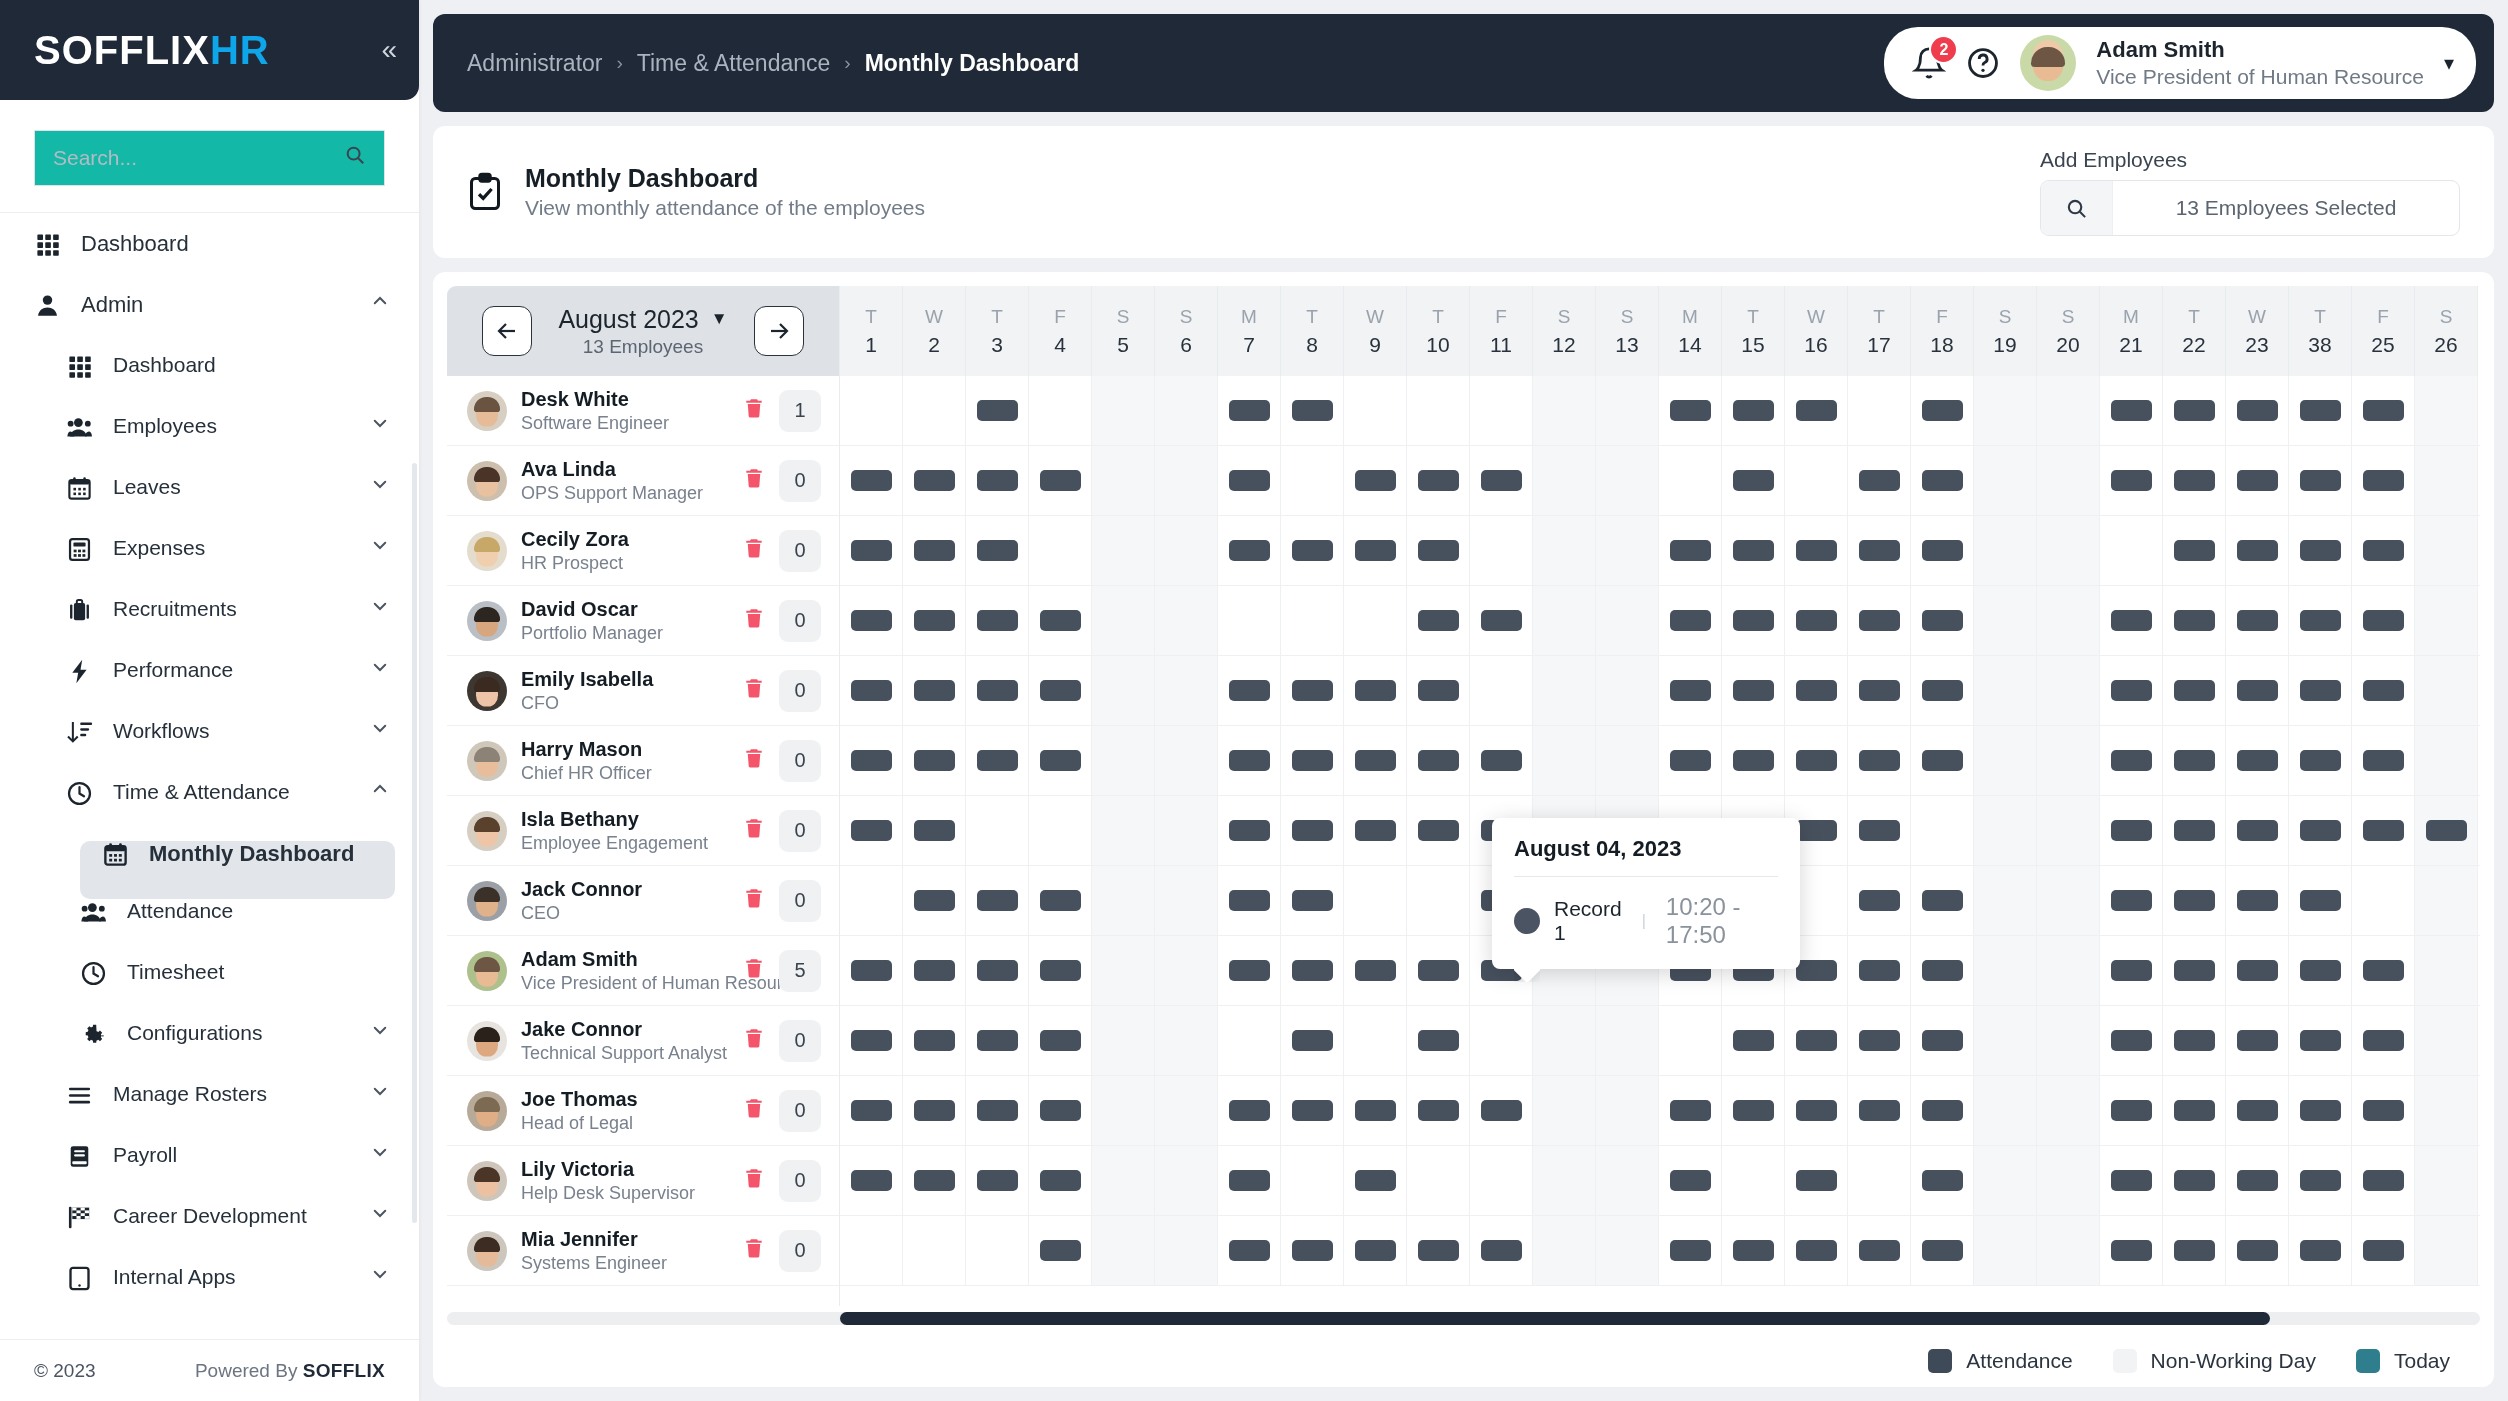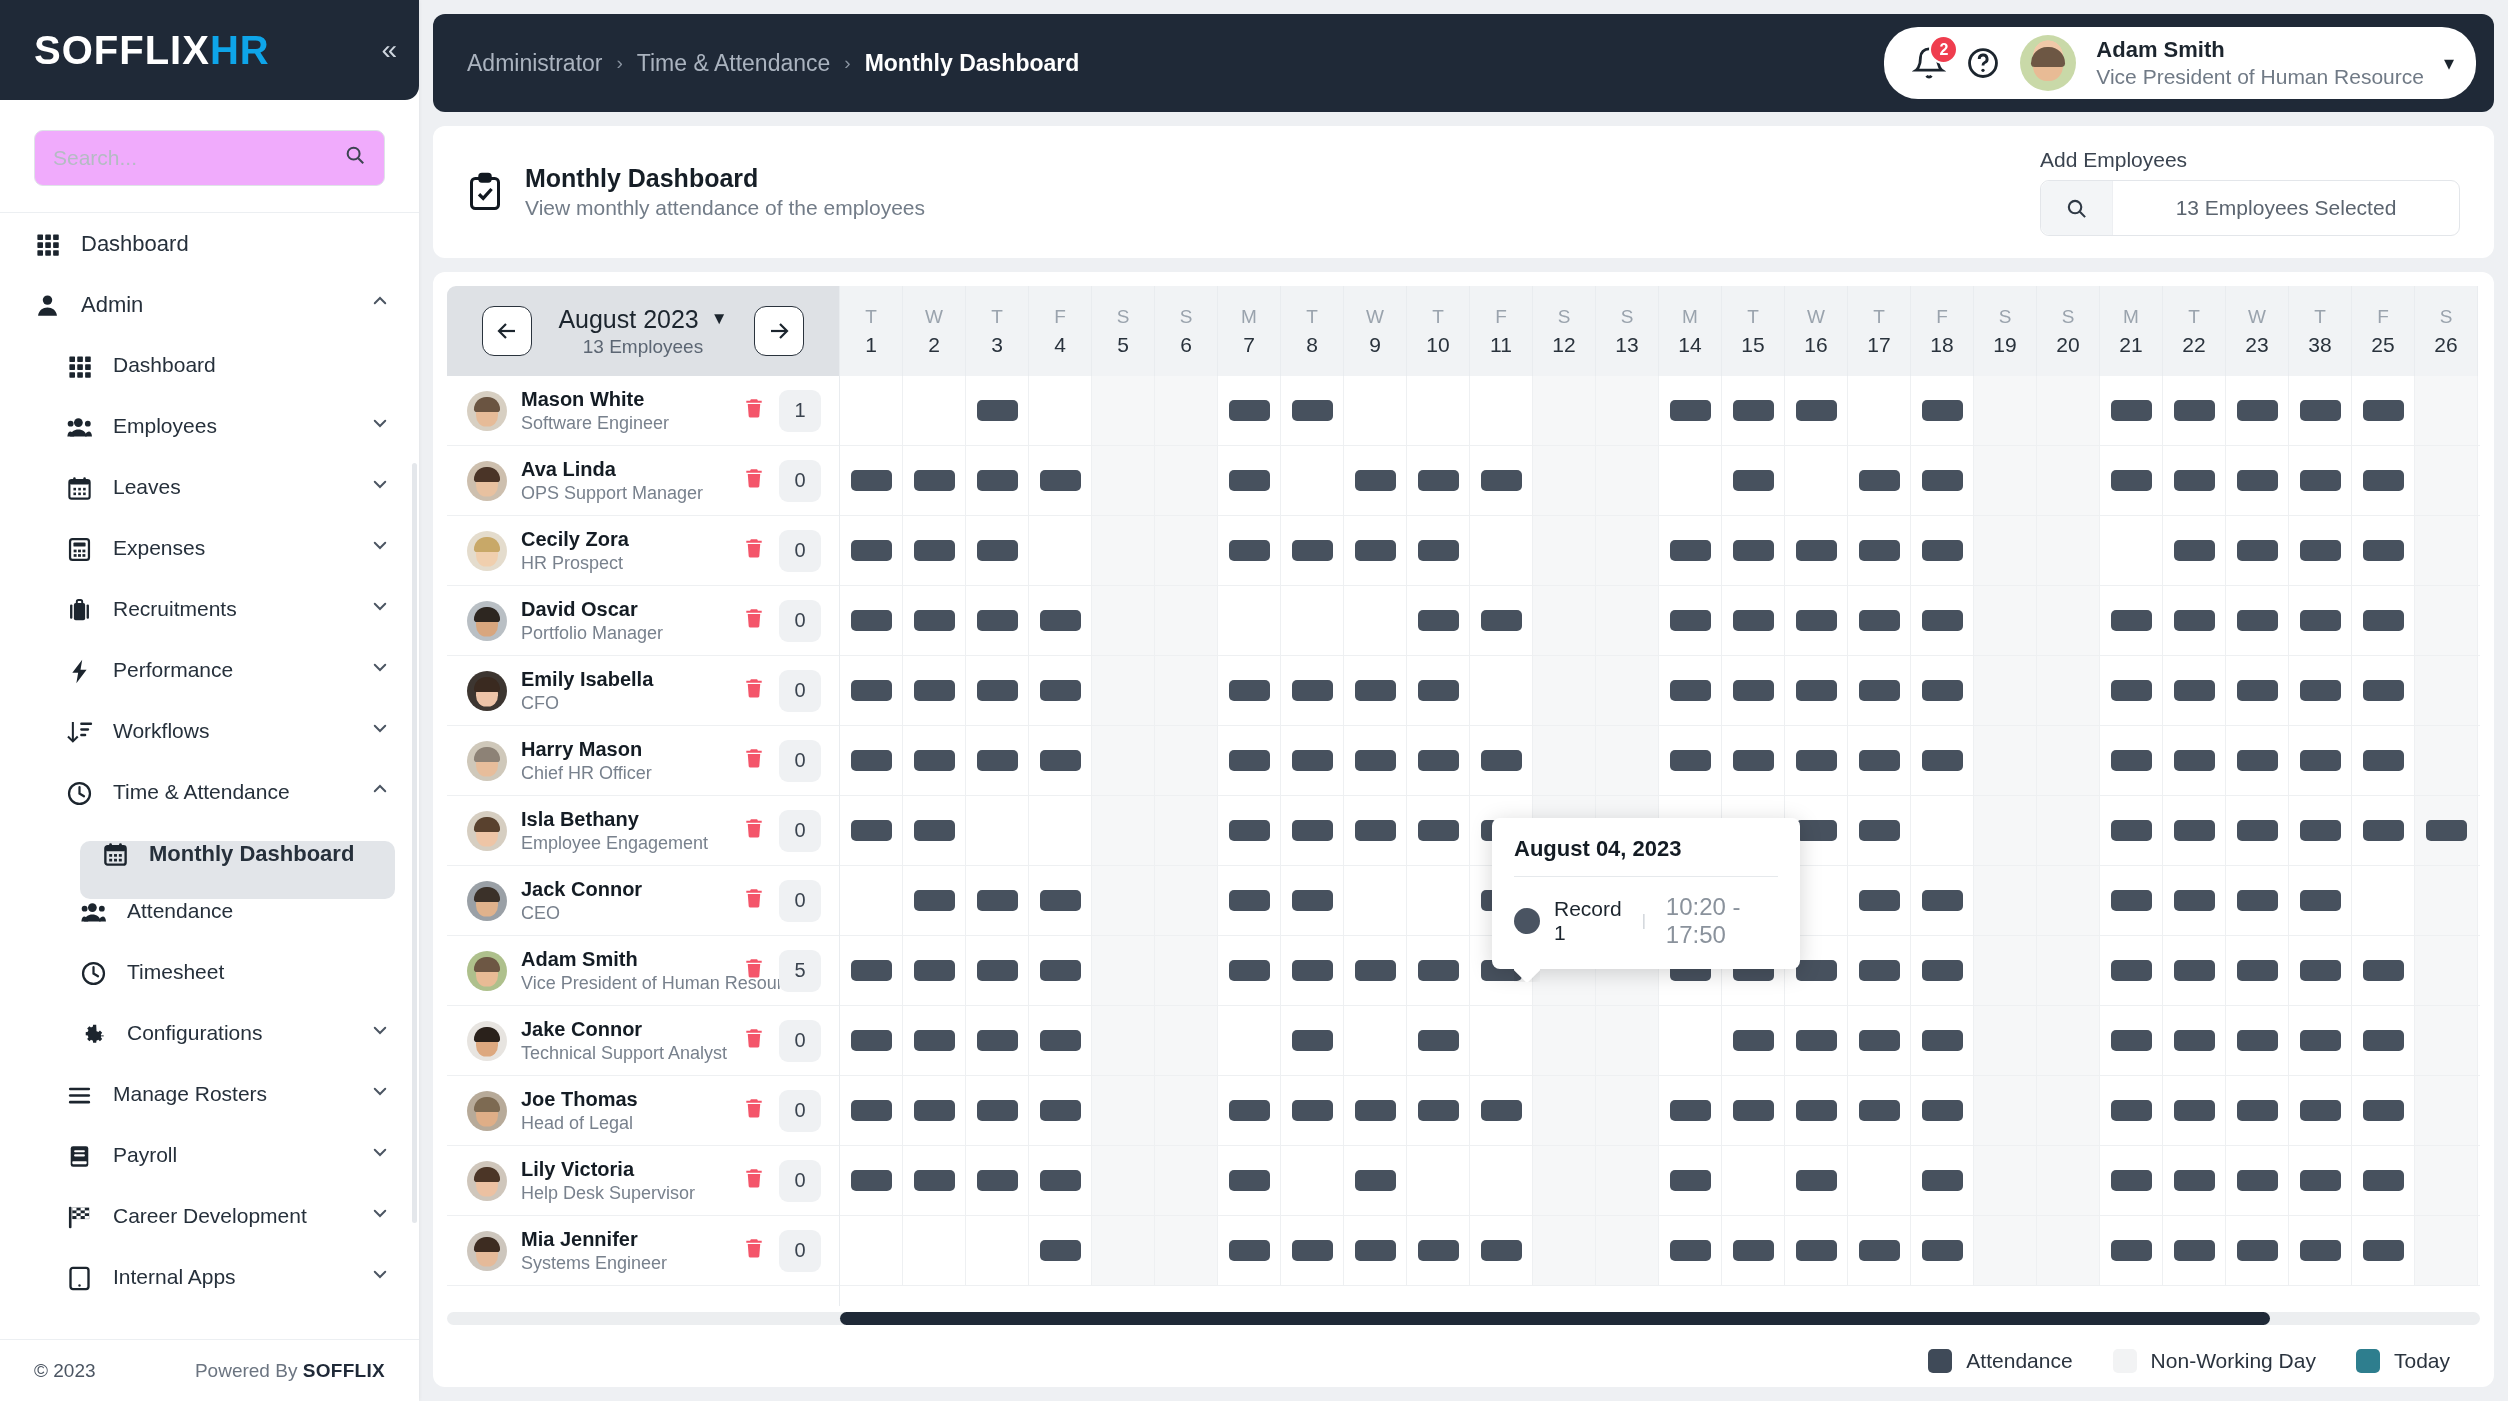--- a/index.html
+++ b/index.html
@@ -23,23 +23,23 @@
     padding: 0 26px 0 34px;
     border-bottom-right-radius: 14px;
   }
   .logo-text { font-size: 40px; font-weight: 700; letter-spacing: 1px; color: #fff; display:flex; align-items:center;}
   .logo-text .hr { color: #0ea5e9; }
   .collapse-btn {
     color: #cfd6df; font-size: 28px; cursor: pointer; line-height: 1; letter-spacing:-4px;
   }
   .search-wrap { padding: 30px 34px 26px 34px; }
   .search-box {
-    height: 56px; border: 1px solid #dfe3e8; border-radius: 9px;
+    height: 56px; border: 1px solid #dfe3e8; border-radius: 1px;
     display: flex; align-items: center; padding: 4px 18px;
-    background: #f0abfc;
+    background: #14b8a6;
   }
   .search-box input {
     flex: 1; border: none; outline: none; font-size: 21px; color: #2e3a46;
     font-family: "Liberation Sans", sans-serif; background: transparent;
   }
   .search-box input::placeholder { color: #b4bbc3; }
   .search-ico { color: #3b4450; font-size: 22px; }
   .nav-divider { height: 1px; background: #eceff2; margin: 0 0 0 0; }
   .nav { flex: 1; overflow: hidden; padding: 18px 0 0 0; position: relative; }
   .nav-scroll { padding-bottom: 20px; }
@@ -625,21 +625,21 @@
                 </svg>
             </div>
           </div>
           <div id="emp-list">
               <div class="emp-row">
                 <span class="emp-av" style="background:#d7cfc2">
        <span class="head" style="background:#e6bb98"></span>
                   <span class="hair" style="background:#6a5441"></span>
      </span>
      <span class="emp-info">
-       <span class="emp-name" style="display:block">Mason White</span>
+       <span class="emp-name" style="display:block">Desk White</span>
        <span class="emp-role" style="display:block">Software Engineer</span>
      </span>
      <span class="trash">
        <svg viewBox="0 0 24 24" width="22" height="22" fill="currentColor">
                     <path d="M8.6 2.4h6.8l.9 1.6h4.1v2.3H3.6V4h4.1zM5.2 7.6h13.6l-1 13.1c-.1 1-.9 1.7-1.9 1.7H8.1c-1 0-1.8-.7-1.9-1.7z"></path>
                   </svg>
      </span>
      <span class="count-pill">1</span>
               </div>
               <div class="emp-row">

